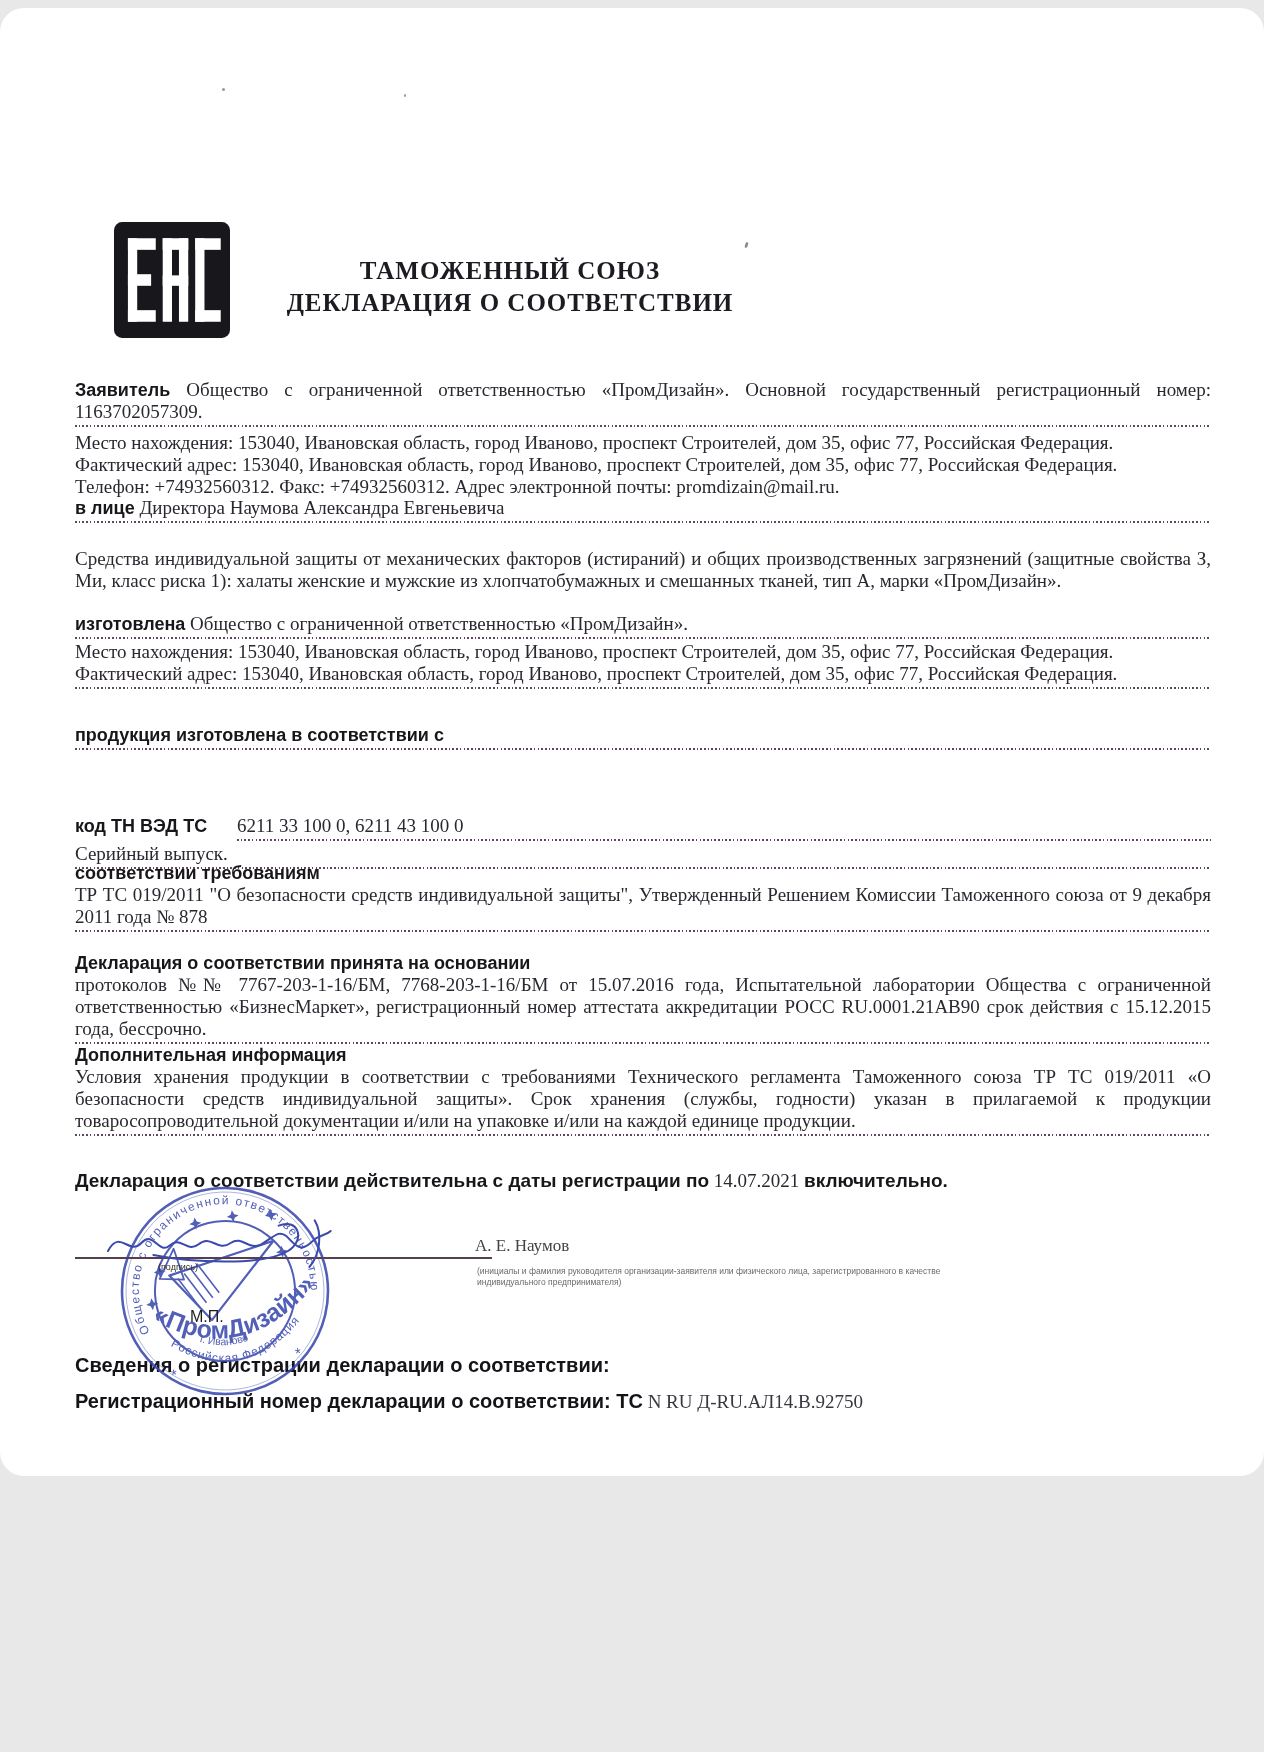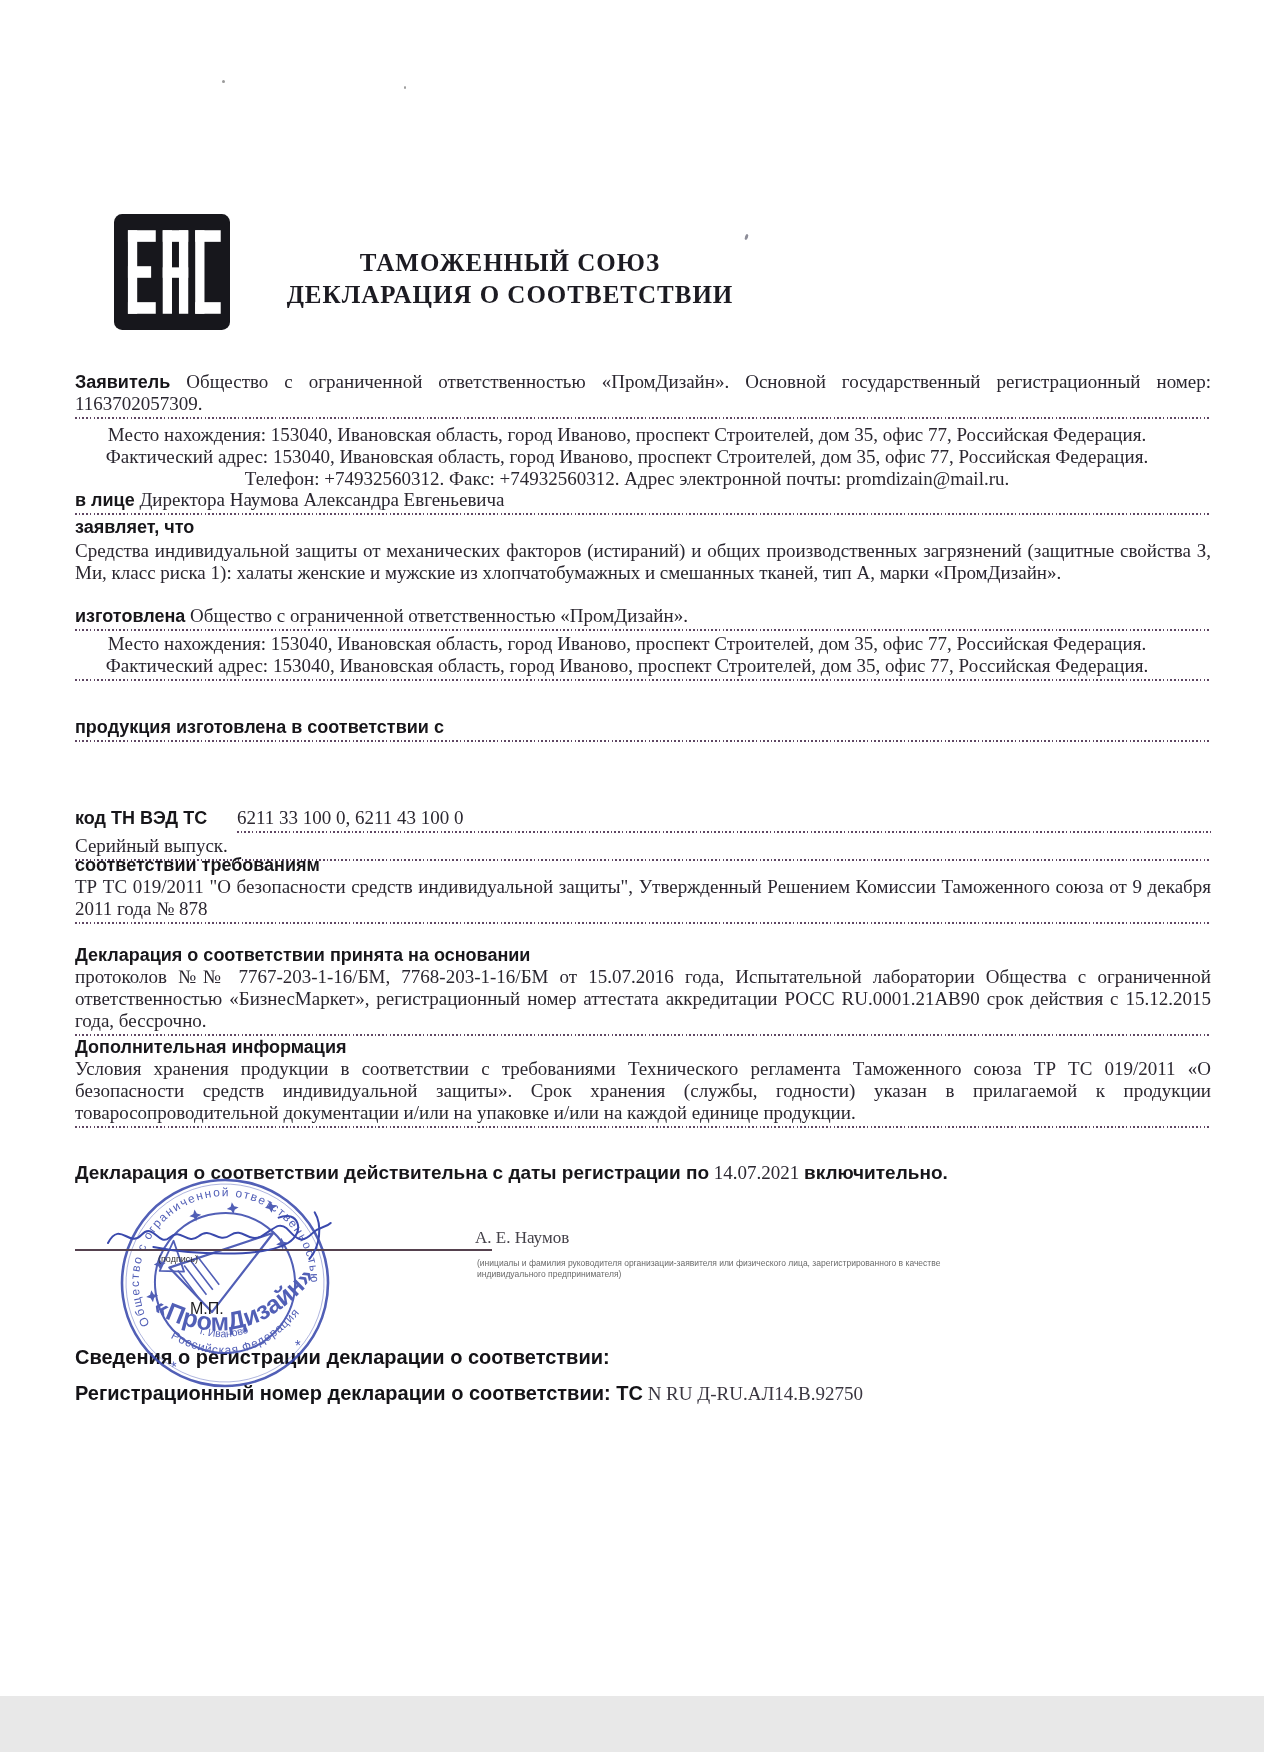--- a/index.html
+++ b/index.html
@@ -1,26 +1,26 @@
 <!DOCTYPE html>
 <html><head>
 <meta charset="utf-8">
 <style>
   html,body{margin:0;padding:0;background:#e8e8e8;}
-  .page{position:relative;width:1264px;height:1696px;background:#ffffff;margin:0 auto;overflow:hidden;
-        font-family:"Liberation Serif","DejaVu Serif",serif;color:#2b2730;}
+  .page{position:relative;width:1264px;height:1468px;background:#ffffff;margin:8px auto;overflow:hidden;
+        font-family:"Liberation Serif","DejaVu Serif",serif;color:#2b2730;border-radius:24px;}
   
   .eac{position:absolute;left:114px;top:214px;width:116px;height:116px;}
   .title{position:absolute;left:230px;top:247px;width:560px;text-align:center;
          font-family:"Liberation Serif","DejaVu Serif",serif;font-weight:bold;
          font-size:25px;line-height:32px;color:#1c1b22;letter-spacing:1px;}
   
   .blk{position:absolute;left:75px;width:1136px;font-size:19px;line-height:22px;}
   .t{color:#2b2730;}
-  .narrow .t-wrap{display:block;width:1104px;text-align:center;}
+  .narrow .t-wrap{display:block;width:1104px;}
   .just{text-align:justify;}
   .lb{font-family:"Liberation Sans","DejaVu Sans",sans-serif;font-weight:bold;
       font-size:18px;color:#17161a;}
   .hd{font-family:"Liberation Sans","DejaVu Sans",sans-serif;font-weight:bold;
       font-size:18px;line-height:21px;color:#17161a;}
   .big{font-family:"Liberation Sans","DejaVu Sans",sans-serif;font-weight:bold;
        font-size:20px;line-height:24px;color:#141317;}
   .dot{height:2px;margin-top:2px;
        background-image:repeating-linear-gradient(90deg,#5e4663 0px,#5e4663 1.6px,transparent 1.6px,transparent 3.7px);}
   .dot.inset{margin-left:162px;}
@@ -90,23 +90,20 @@
   <div class="blk narrow" id="b2">
     <span class="t t-wrap">Место нахождения: 153040, Ивановская область, город Иваново, проспект Строителей, дом 35, офис 77, Российская Федерация. Фактический адрес: 153040, Ивановская область, город Иваново, проспект Строителей, дом 35, офис 77, Российская Федерация. Телефон: +74932560312. Факс: +74932560312. Адрес электронной почты: promdizain@mail.ru.</span>
   </div>
 
   <div class="blk" id="b3">
     <span class="lb">в лице</span>
     <span class="t">Директора Наумова Александра Евгеньевича</span>
     <div class="dot"></div>
   </div>
 
-  <div class="blk" id="b4">
-    <span class="hd">заявляет, что</span>
-  </div>
 
   <div class="blk just" id="b5">
     <span class="t">Средства индивидуальной защиты от механических факторов (истираний) и общих производственных загрязнений (защитные свойства З, Ми, класс риска 1): халаты женские и мужские из хлопчатобумажных и смешанных тканей, тип А, марки «ПромДизайн».</span>
   </div>
 
   <div class="blk" id="b6">
     <span class="lb">изготовлена</span>
     <span class="t">Общество с ограниченной ответственностью «ПромДизайн».</span>
     <div class="dot"></div>
   </div>

